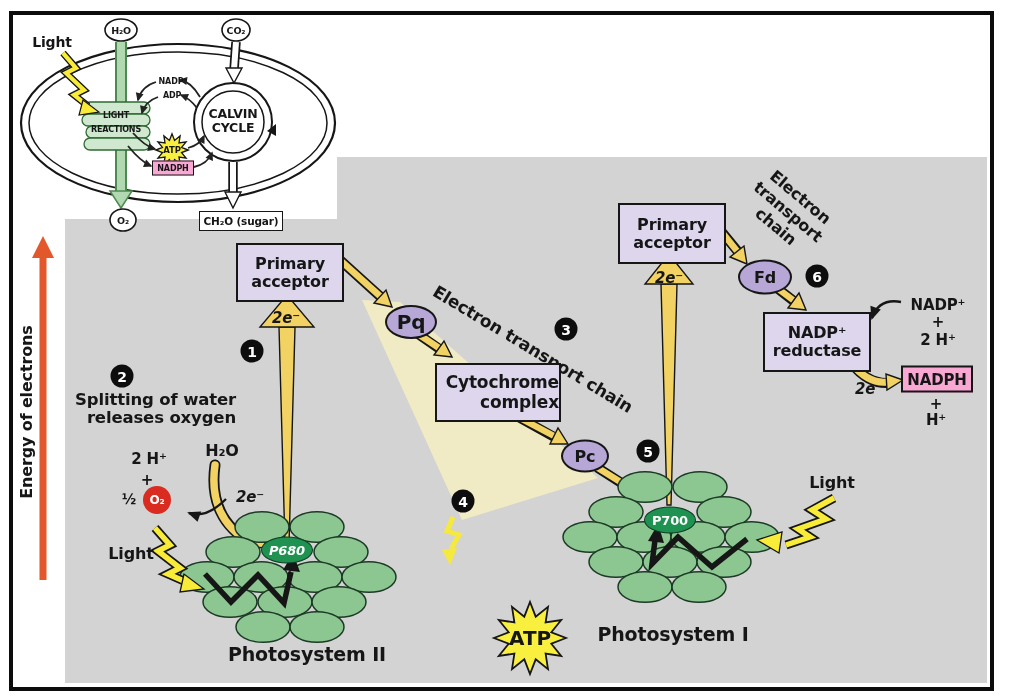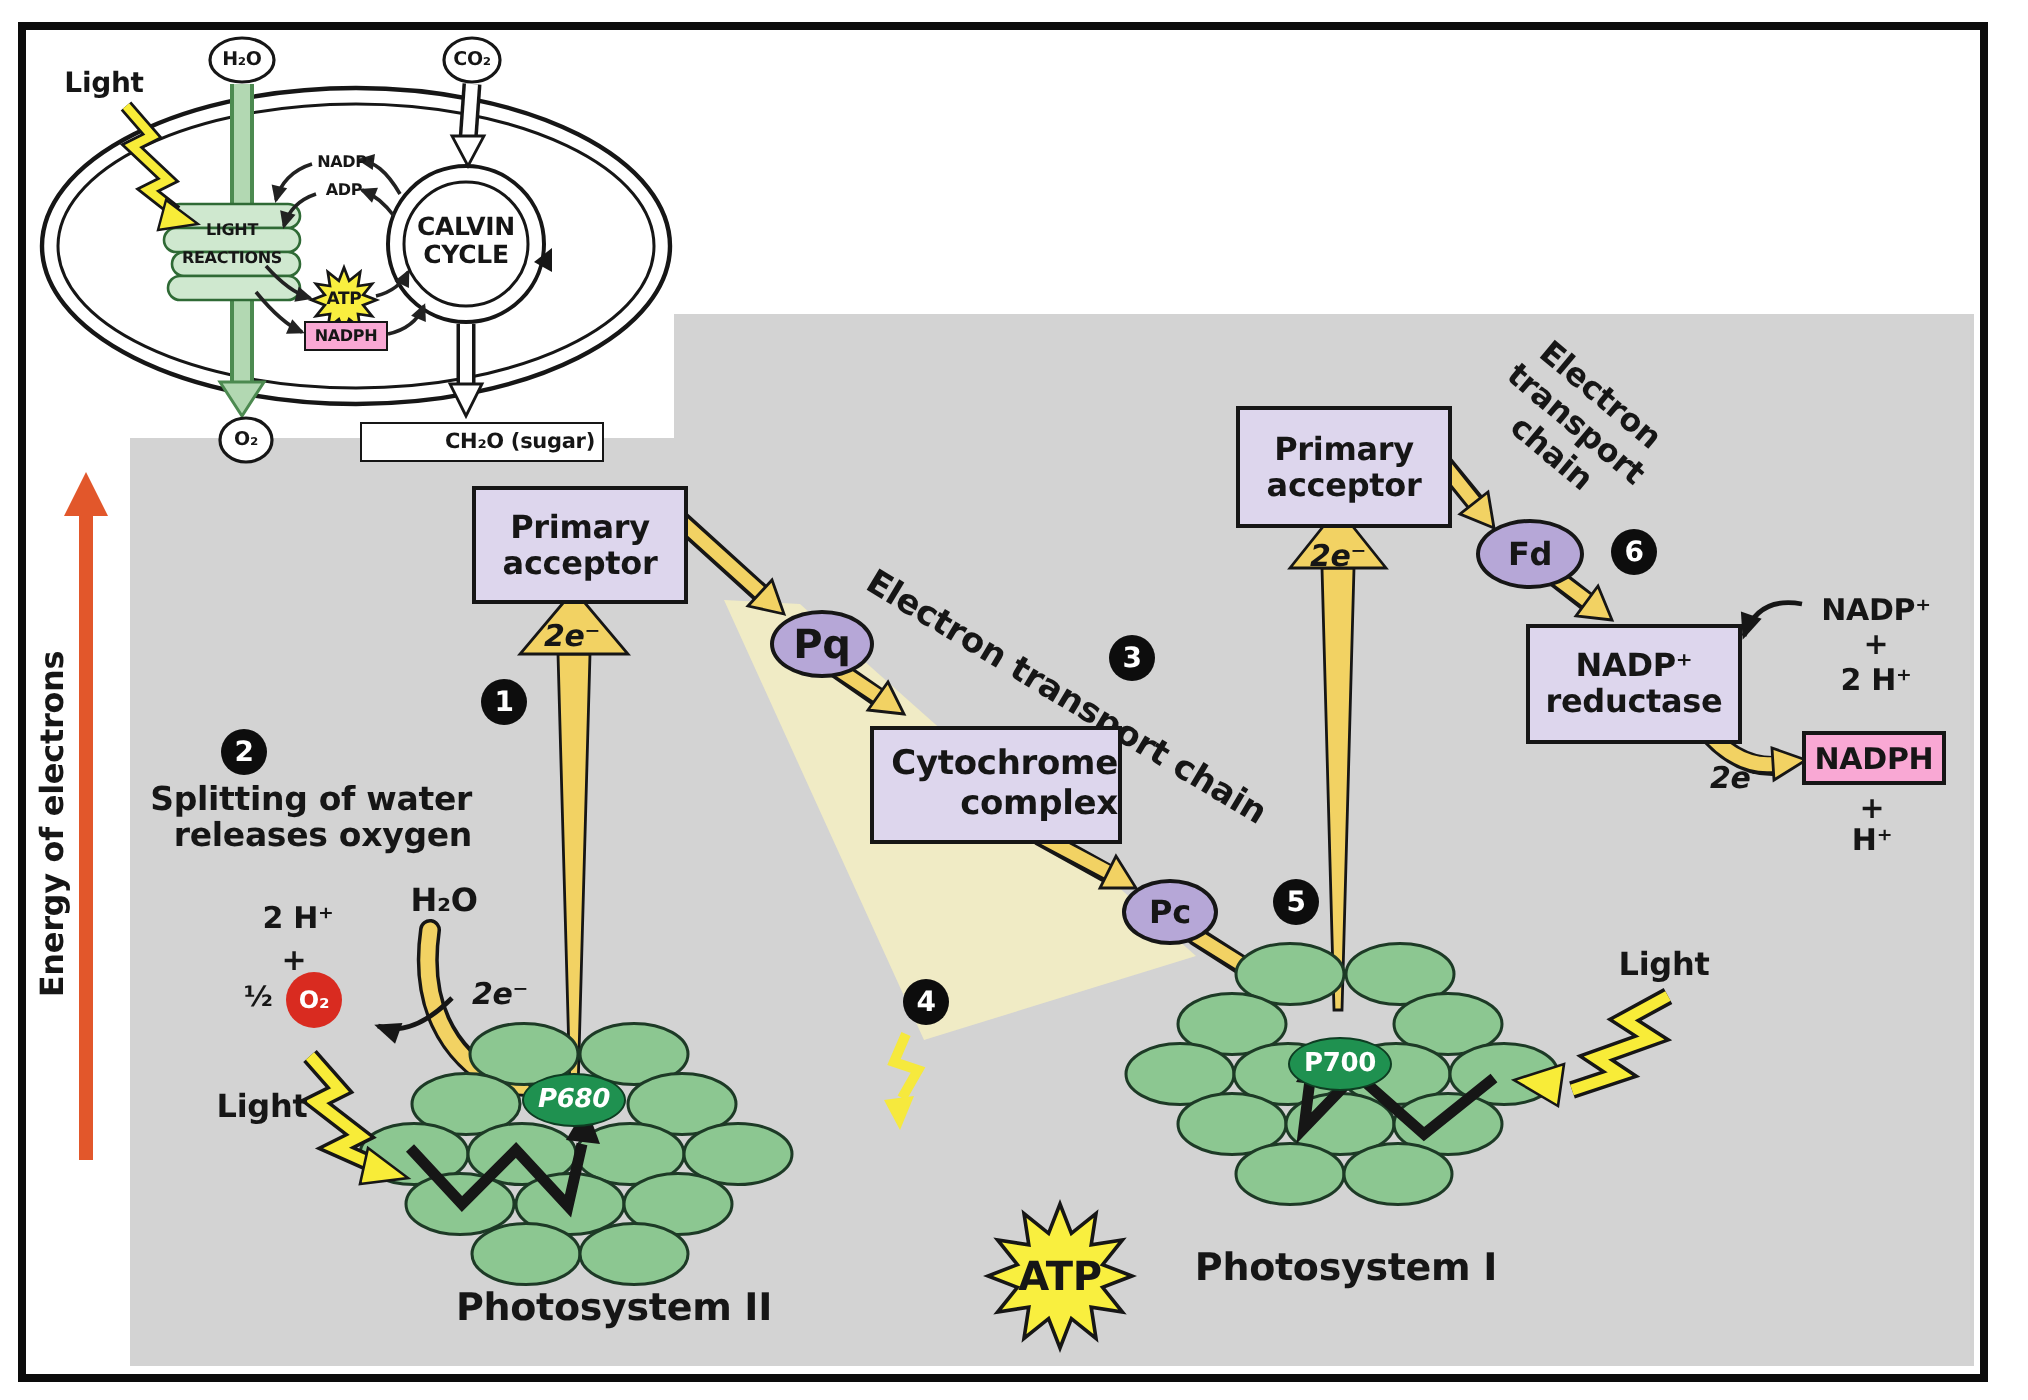--- a/index.html
+++ b/index.html
@@ -23,21 +23,21 @@
        transform:translate(-50%,-50%);}
   .poval{position:absolute;background:#1f9150;border:1.5px solid #0e3d22;border-radius:50%;
        display:flex;align-items:center;justify-content:center;font-weight:bold;color:#fff;
        transform:translate(-50%,-50%);}
   .badge{position:absolute;width:23px;height:23px;background:#0d0d0d;color:#fff;border-radius:50%;
        display:flex;align-items:center;justify-content:center;font-weight:bold;font-size:14px;
        transform:translate(-50%,-50%);}
   .ybox{position:absolute;background:#f9a8d4;border:2px solid #161616;display:flex;
        align-items:center;justify-content:center;font-weight:bold;transform:translate(-50%,-50%);}
   .wbox{position:absolute;background:#ffffff;border:1.5px solid #161616;display:flex;
-       align-items:center;justify-content:center;font-weight:bold;transform:translate(-50%,-50%);padding-left:38px;}
+       align-items:center;justify-content:center;font-weight:bold;transform:translate(-50%,-50%);}
   .redcirc{position:absolute;background:#d92b20;border-radius:50%;color:#fff;display:flex;
        align-items:center;justify-content:center;font-weight:bold;transform:translate(-50%,-50%);}
   .ital{font-style:italic;}
 </style>
 </head>
 <body>
 
 <div class="stage">
 
   <div class="graybg"></div>
@@ -264,21 +264,21 @@
   <div class="lbl" style="left:131px;top:553px;font-size:16px;">Light</div>
   <div class="poval" style="left:287px;top:550px;width:50px;height:25px;font-size:13px;font-style:italic;">P680</div>
   <div class="lbl" style="left:287px;top:654px;font-size:19px;margin-left:20px;">Photosystem II</div>
 
   <div class="rot" style="left:533px;top:349px;font-size:17px;transform:translate(-50%,-50%) rotate(31deg);">Electron transport chain</div>
   <div class="oval" style="left:411px;top:322px;width:48px;height:30px;font-size:20px;">Pq</div>
   <div class="box" style="left:435px;top:363px;width:122px;height:55px;font-size:17px;text-align:right;">Cytochrome complex</div>
   <div class="oval" style="left:585px;top:456px;width:44px;height:29px;font-size:16px;">Pc</div>
   <div class="lbl" style="left:530px;top:638px;font-size:20px;">ATP</div>
 
-  <div class="poval" style="left:670px;top:532px;width:50px;height:25px;font-size:13px;">P700</div>
+  <div class="poval" style="left:670px;top:520px;width:50px;height:25px;font-size:13px;">P700</div>
   <div class="lbl" style="left:832px;top:482px;font-size:16px;">Light</div>
   <div class="lbl" style="left:673px;top:617px;font-size:19px;margin-top:17px;">Photosystem I</div>
   <div class="box" style="left:618px;top:203px;width:104px;height:57px;font-size:16px;">Primary acceptor</div>
   <div class="lbl ital" style="left:669px;top:278px;font-size:15px;">2e⁻</div>
 
   <div class="oval" style="left:765px;top:277px;width:50px;height:31px;font-size:16px;">Fd</div>
   <div class="rot" style="left:788px;top:212px;font-size:16px;transform:translate(-50%,-50%) rotate(40deg);white-space:normal;width:92px;text-align:center;line-height:1.2;">Electron transport chain</div>
   <div class="box" style="left:763px;top:312px;width:104px;height:56px;font-size:16px;">NADP⁺ reductase</div>
   <div class="lbl" style="left:938px;top:305px;font-size:15px;">NADP⁺</div>
   <div class="lbl" style="left:938px;top:322px;font-size:15px;">+</div>

